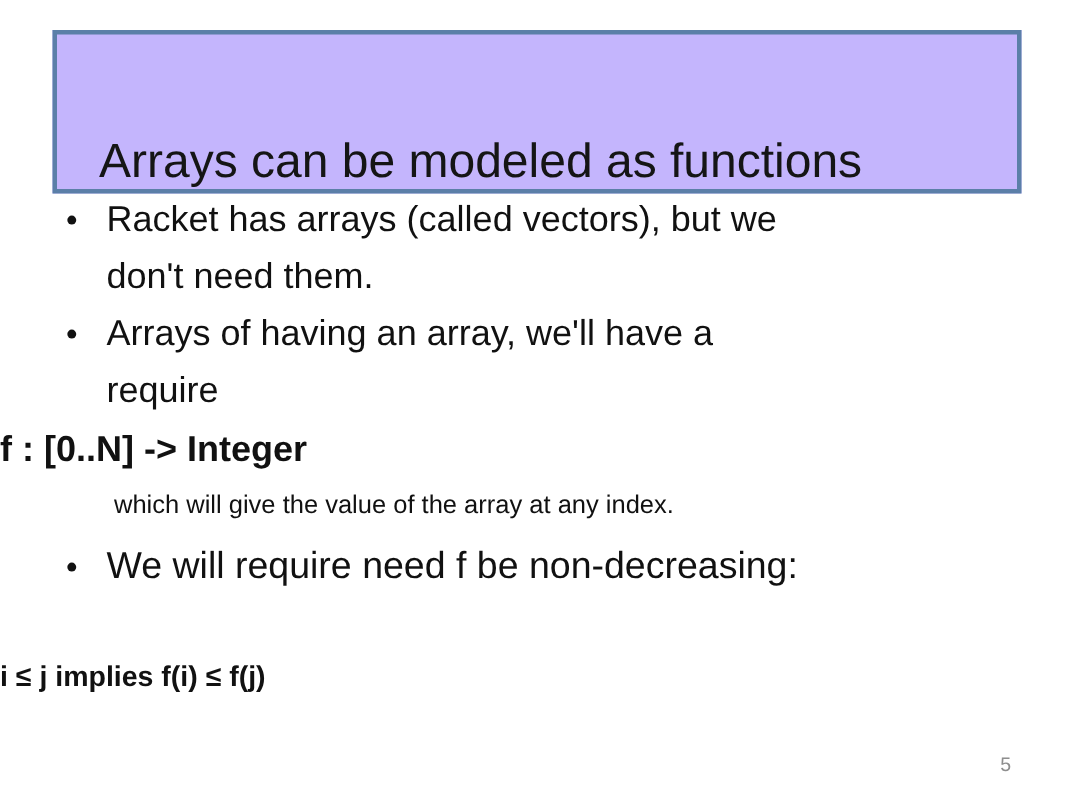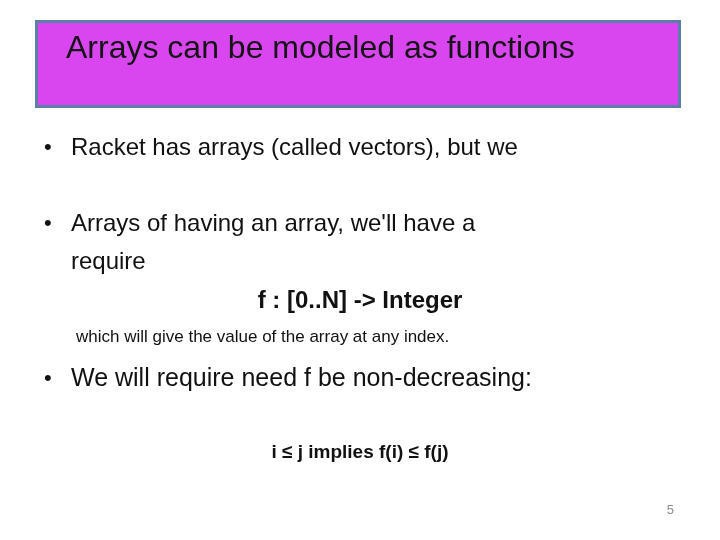--- a/index.html
+++ b/index.html
@@ -14,26 +14,26 @@
     background: #ffffff;
     font-family: "Liberation Sans", sans-serif;
     color: #111111;
     overflow: hidden;
   }
   .title-box {
     position: absolute;
     left: 35px;
     top: 20px;
     width: 646px;
-    height: 88px;
+    height: 109px;
     border: 3px solid #5b7fa8;
-    background: #d946ef;
+    background: #c4b5fd;
     box-sizing: border-box;
     display: flex;
-    align-items: flex-start;
+    align-items: flex-end;
   }
   .title-text {
     padding-left: 28px;
     padding-top: 6px;
     font-size: 32px;
     font-weight: 400;
     color: #151515;
     white-space: nowrap;
   }
   .bullet-item {
@@ -52,21 +52,21 @@
   }
   .b1 { left: 44px; top: 128px; font-size: 24px; }
   .b2 { left: 44px; top: 204px; font-size: 24px; }
   .b3 { left: 44px; top: 358px; font-size: 25px; }
   .b3 .bullet-glyph { line-height: 39px; }
   .b3 .bullet-text { line-height: 39px; }
   .formula {
     position: absolute;
     left: 0;
     width: 720px;
-    text-align: center;
+    text-align: left;
     font-weight: 700;
     white-space: nowrap;
   }
   .formula-1 { top: 286px; font-size: 24px; }
   .formula-2 { top: 441px; font-size: 19px; }
   .note-line {
     position: absolute;
     left: 76px;
     top: 327px;
     font-size: 17px;
@@ -86,20 +86,21 @@
 <div class="slide">
 
   <div class="title-box">
     <div class="title-text">Arrays can be modeled as functions</div>
   </div>
 
   <div class="bullet-item b1">
     <span class="bullet-glyph">•</span>
     <span class="bullet-text">
       <div>Racket has arrays (called vectors), but we</div>
+      <div>don't need them.</div>
     </span>
   </div>
 
   <div class="bullet-item b2">
     <span class="bullet-glyph">•</span>
     <span class="bullet-text">
       <div>Arrays of having an array, we'll have a</div>
       <div>require</div>
     </span>
   </div>

